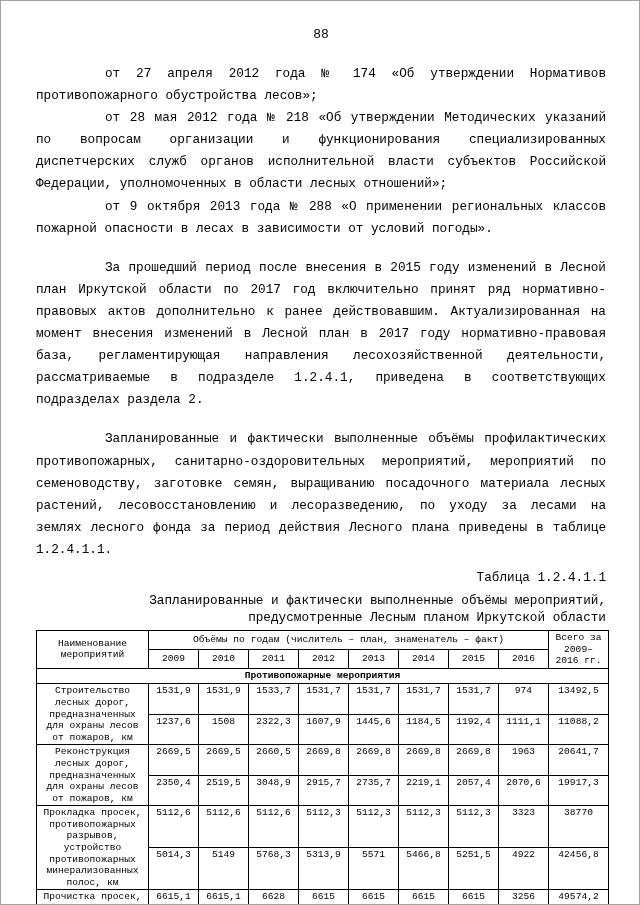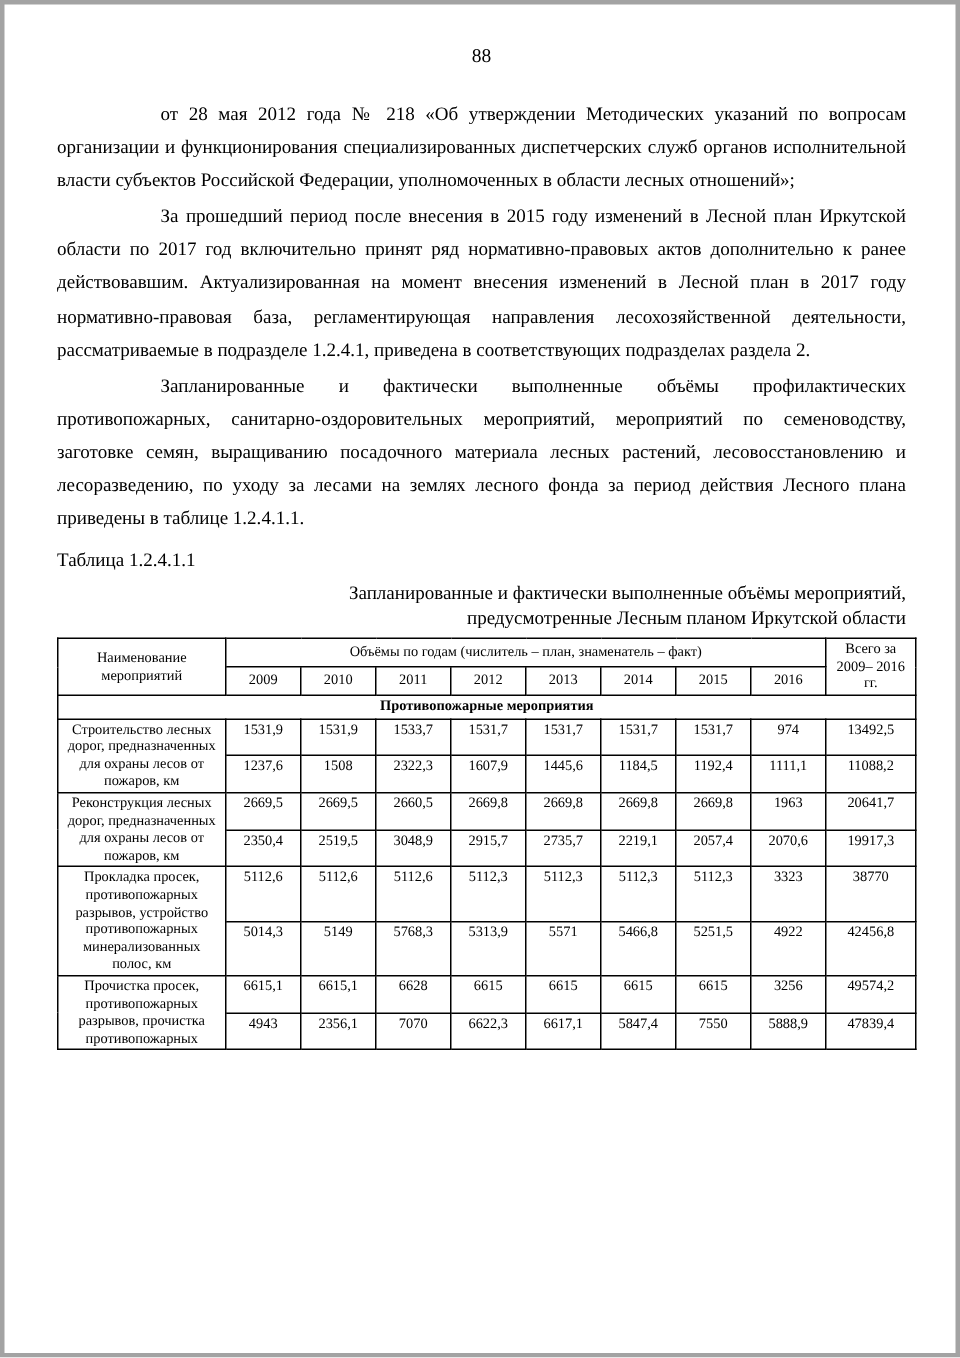--- a/index.html
+++ b/index.html
@@ -7,40 +7,41 @@
     width: 640px; height: 905px;
     background: #ffffff;
     overflow: hidden;
     font-family: "Liberation Serif", serif;
     color: #000;
   }
   .content {
     width: 640px; height: 905px;
     box-sizing: border-box;
     padding: 26px 33px 0 35px;
-    border: 3px solid #a3a3a3;
+    border: 1px solid #a3a3a3;
     overflow: hidden;
+    font-family: Liberation Mono, monospace;
   }
   .page-number {
     text-align: center;
     font-size: 13px;
     line-height: 15px;
     margin-bottom: 21px;
   }
   p.body {
     margin: 0;
     font-size: 12.7px;
     line-height: 22.1px;
     text-align: justify;
     text-indent: 69px;
   }
-  p.spaced { margin-top: 2px; }
+  p.spaced { margin-top: 17px; }
   .caption {
     margin-top: 9px;
-    text-align: left;
+    text-align: right;
     font-size: 12.7px;
     line-height: 16px;
   }
   .tbl-title {
     margin-top: 6px;
     text-align: right;
     font-size: 12.7px;
     line-height: 17px;
     white-space: pre-line;
   }
@@ -64,21 +65,23 @@
   .measures td.section-cell { font-weight: bold; padding: 1px 0 2px; }
   .measures td.name-cell { padding: 1px 2px; }
   .measures td.num { }
 </style>
 </head>
 <body>
 
 <main class="content">
   <div class="page-number">88</div>
 
+  <p class="body">от 27 апреля 2012 года № 174 «Об утверждении Нормативов противопожарного обустройства лесов»;</p>
   <p class="body">от 28 мая 2012 года № 218 «Об утверждении Методических указаний по вопросам организации и функционирования специализированных диспетчерских служб органов исполнительной власти субъектов Российской Федерации, уполномоченных в области лесных отношений»;</p>
+  <p class="body">от 9 октября 2013 года № 288 «О применении региональных классов пожарной опасности в лесах в зависимости от условий погоды».</p>
   <p class="body spaced">За прошедший период после внесения в 2015 году изменений в Лесной план Иркутской области по 2017 год включительно принят ряд нормативно-правовых актов дополнительно к ранее действовавшим. Актуализированная на момент внесения изменений в Лесной план в 2017 году нормативно-правовая база, регламентирующая направления лесохозяйственной деятельности, рассматриваемые в подразделе 1.2.4.1, приведена в соответствующих подразделах раздела 2.</p>
   <p class="body spaced">Запланированные и фактически выполненные объёмы профилактических противопожарных, санитарно-оздоровительных мероприятий, мероприятий по семеноводству, заготовке семян, выращиванию посадочного материала лесных растений, лесовосстановлению и лесоразведению, по уходу за лесами на землях лесного фонда за период действия Лесного плана приведены в таблице 1.2.4.1.1.</p>
 
   <div class="caption">Таблица 1.2.4.1.1</div>
   <div class="tbl-title">Запланированные и фактически выполненные объёмы мероприятий,
 предусмотренные Лесным планом Иркутской области</div>
 
   <table class="measures">
       <colgroup>
         <col style="width: 112px;">

